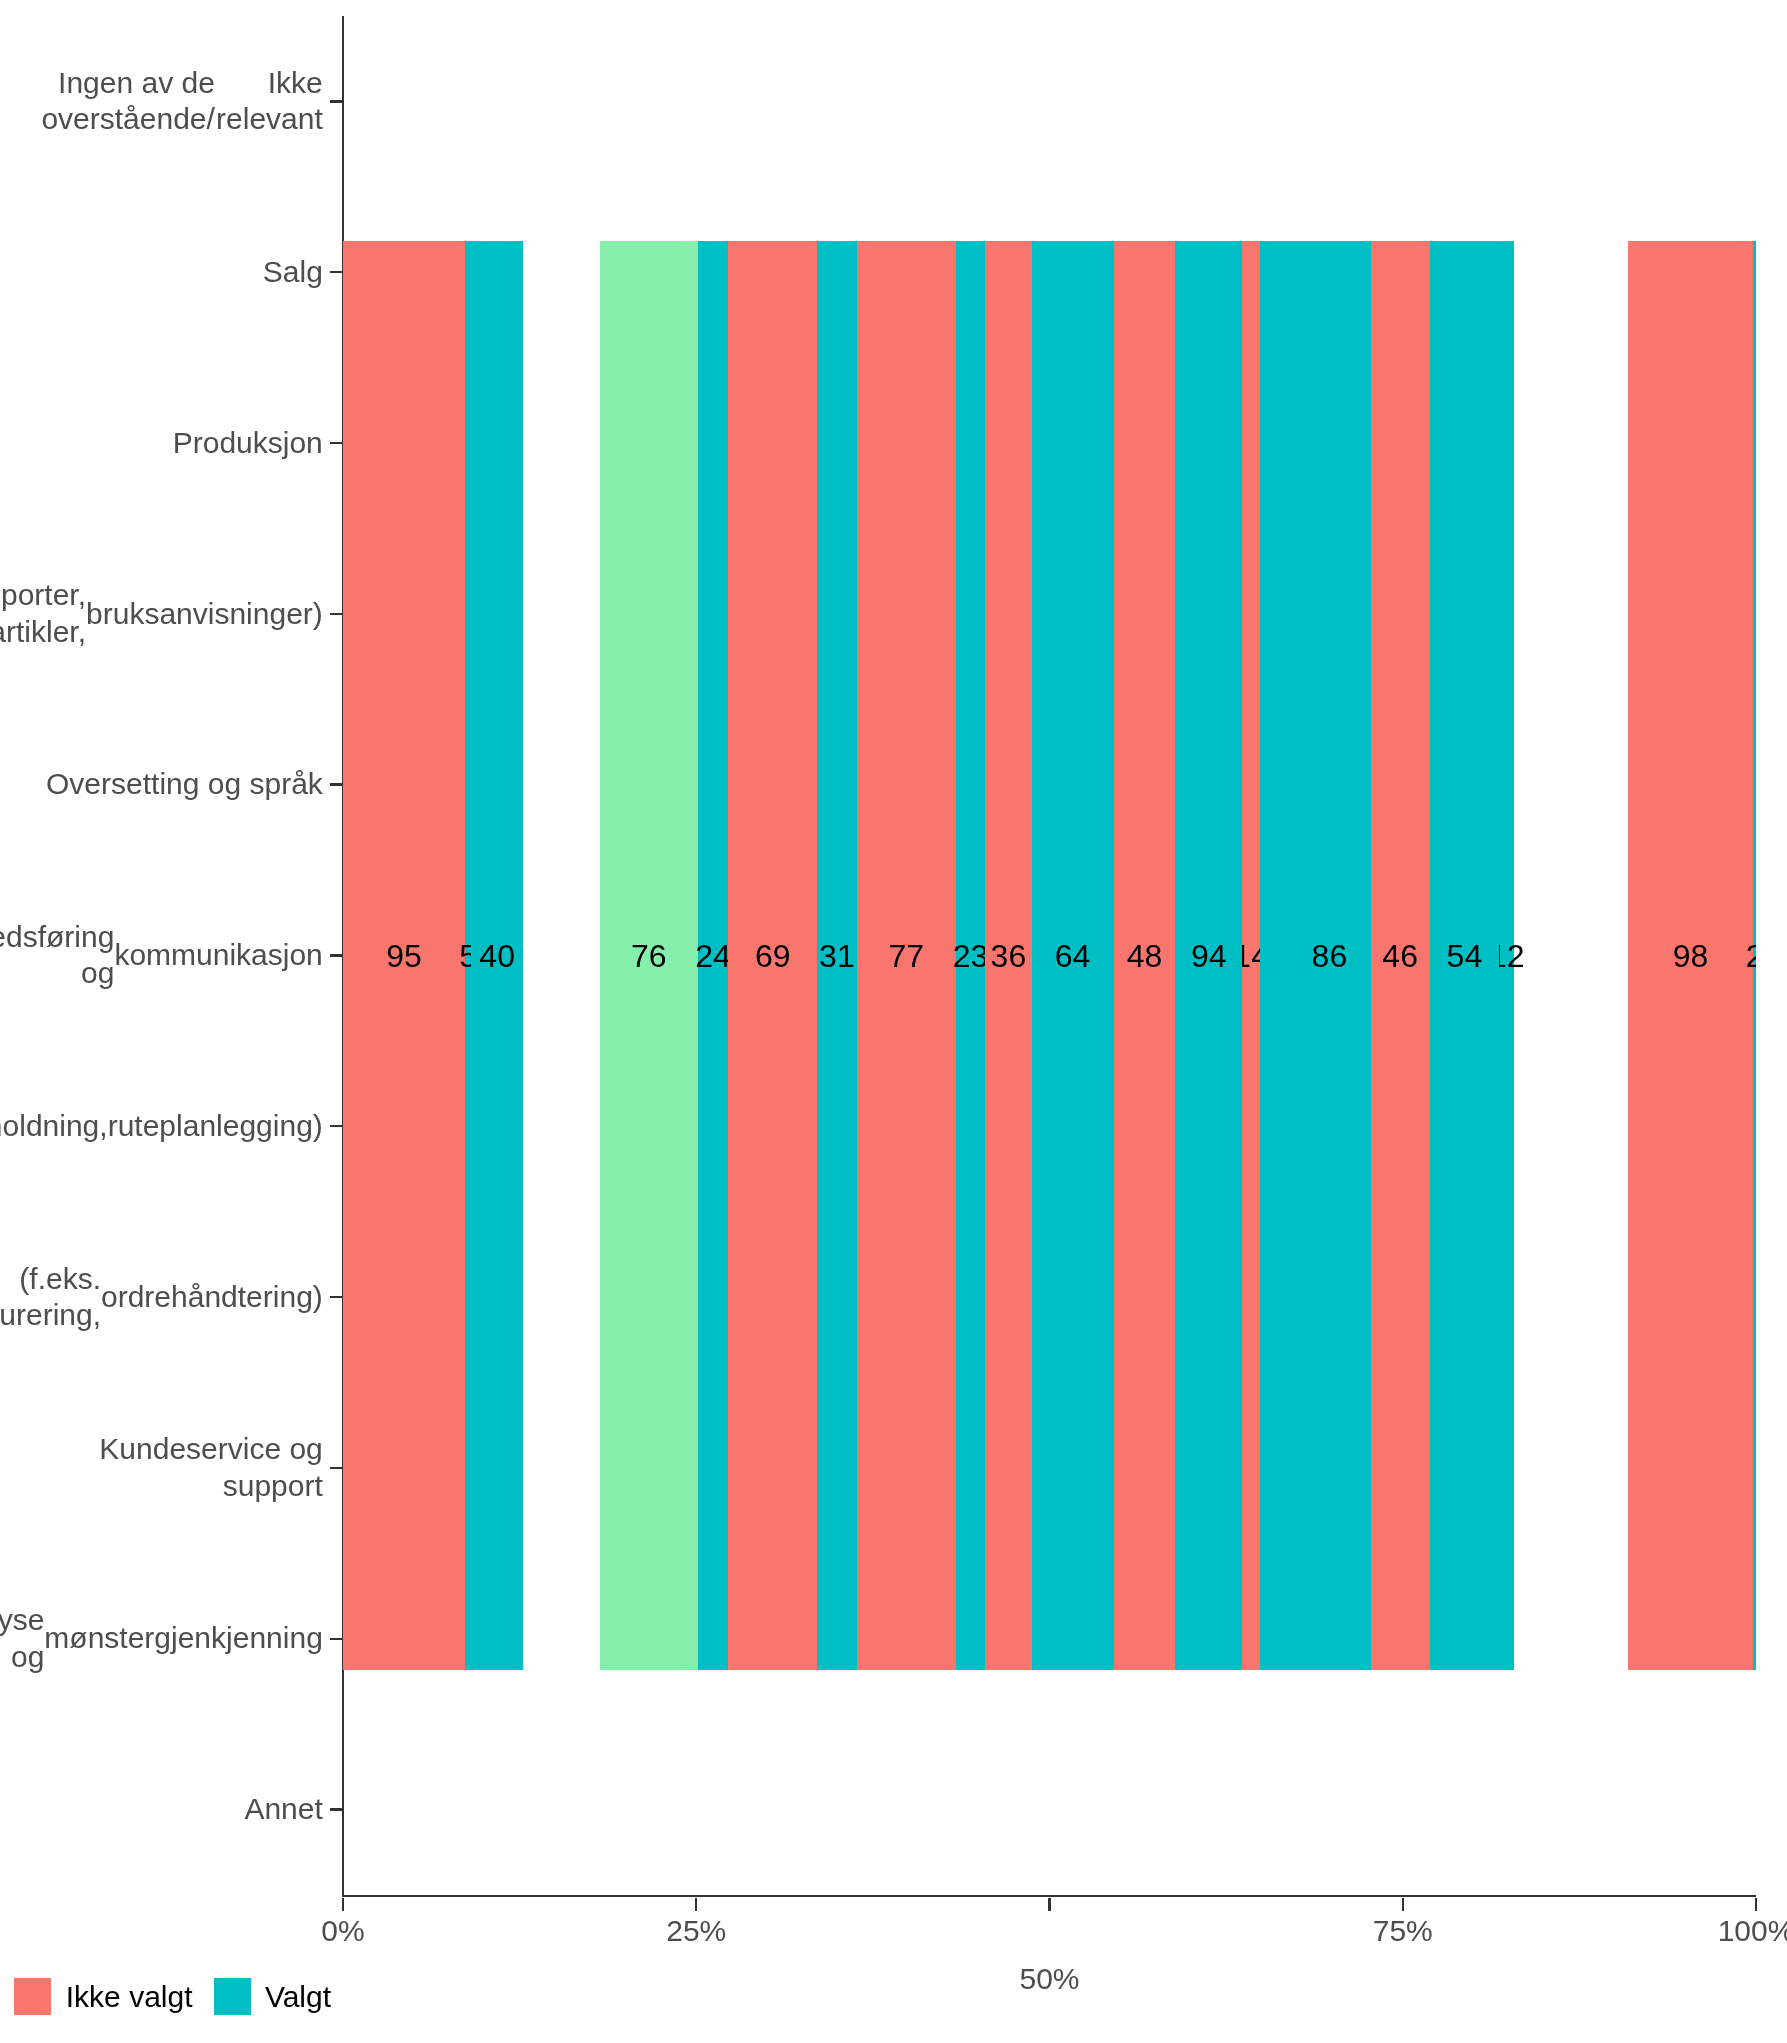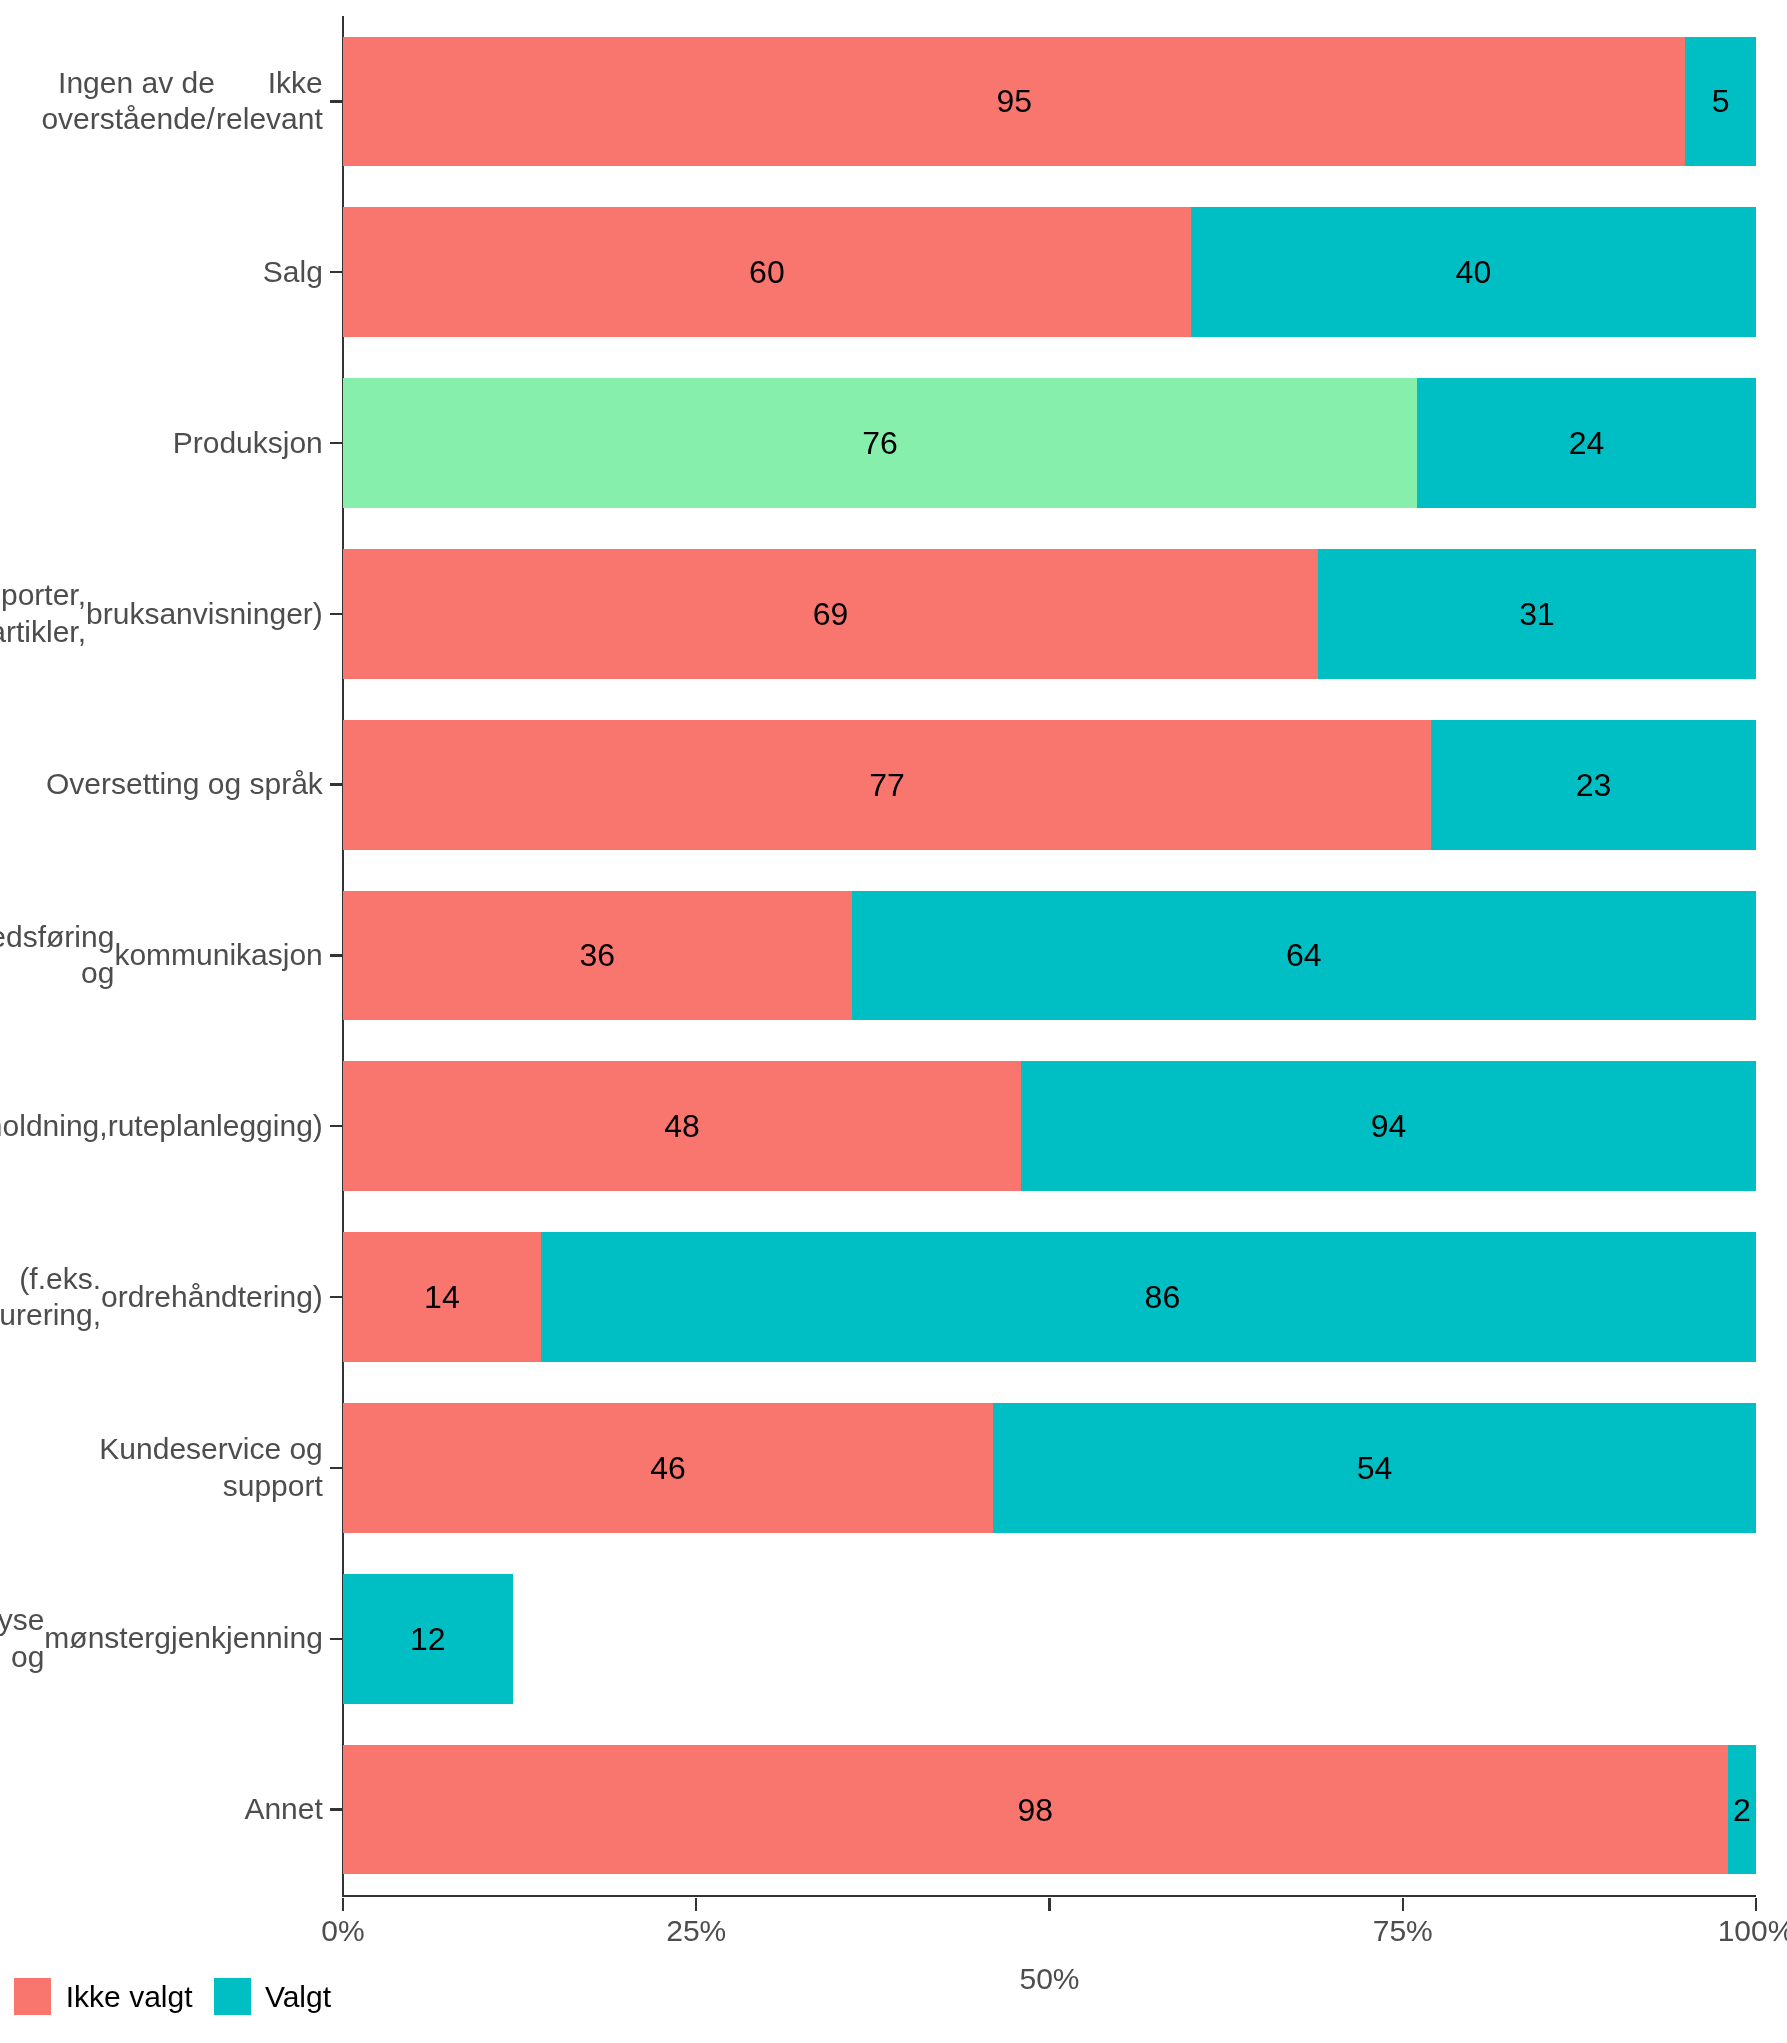--- a/index.html
+++ b/index.html
@@ -46,21 +46,21 @@
     top: 1895px;
     width: 1414px;
     height: 2.4px;
     background: #333333;
   }
 
   .rows {
     position: absolute;
     inset: 0;
     display: flex;
-    flex-direction: column;
+    flex-direction: row;
   }
 
   .bar-row {
     flex: 1 1 0;
     display: flex;
     align-items: center;
     position: relative;
   }
 
   .bar-track {
@@ -283,23 +283,20 @@
             <div class="seg" style="width: 95%; background: rgb(248, 118, 109);">
               <span class="seg-label">95</span>
             </div>
             <div class="seg" style="width: 5%; background: rgb(0, 191, 196);">
               <span class="seg-label">5</span>
             </div>
           </div>
         </div>
         <div class="bar-row">
           <div class="bar-track">
-            <div class="seg" style="width: 60%; background: rgb(248, 118, 109);">
-              <span class="seg-label">60</span>
-            </div>
             <div class="seg" style="width: 40%; background: rgb(0, 191, 196);">
               <span class="seg-label">40</span>
             </div>
           </div>
         </div>
         <div class="bar-row">
           <div class="bar-track">
             <div class="seg" style="width: 76%; background: #86efac;">
               <span class="seg-label">76</span>
             </div>

